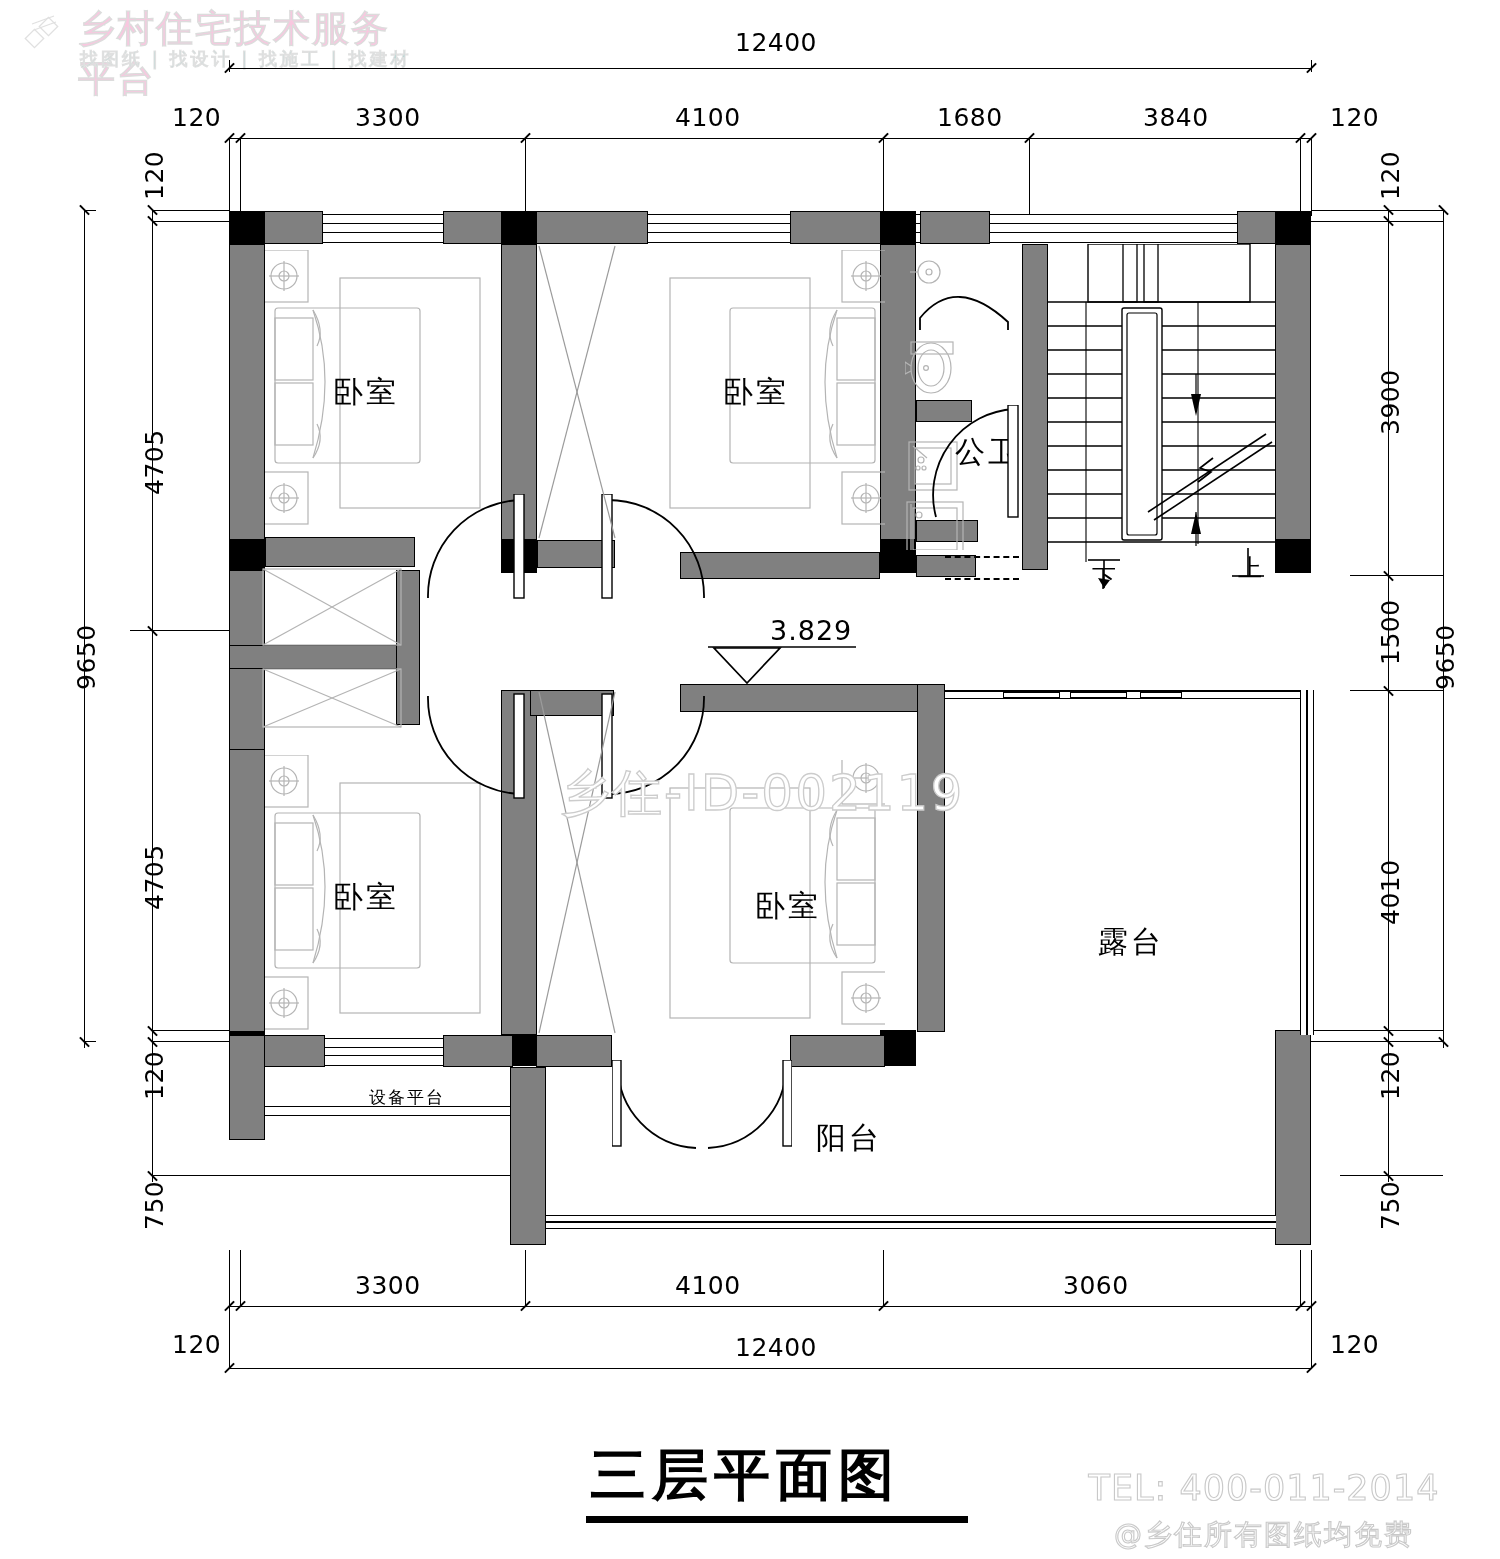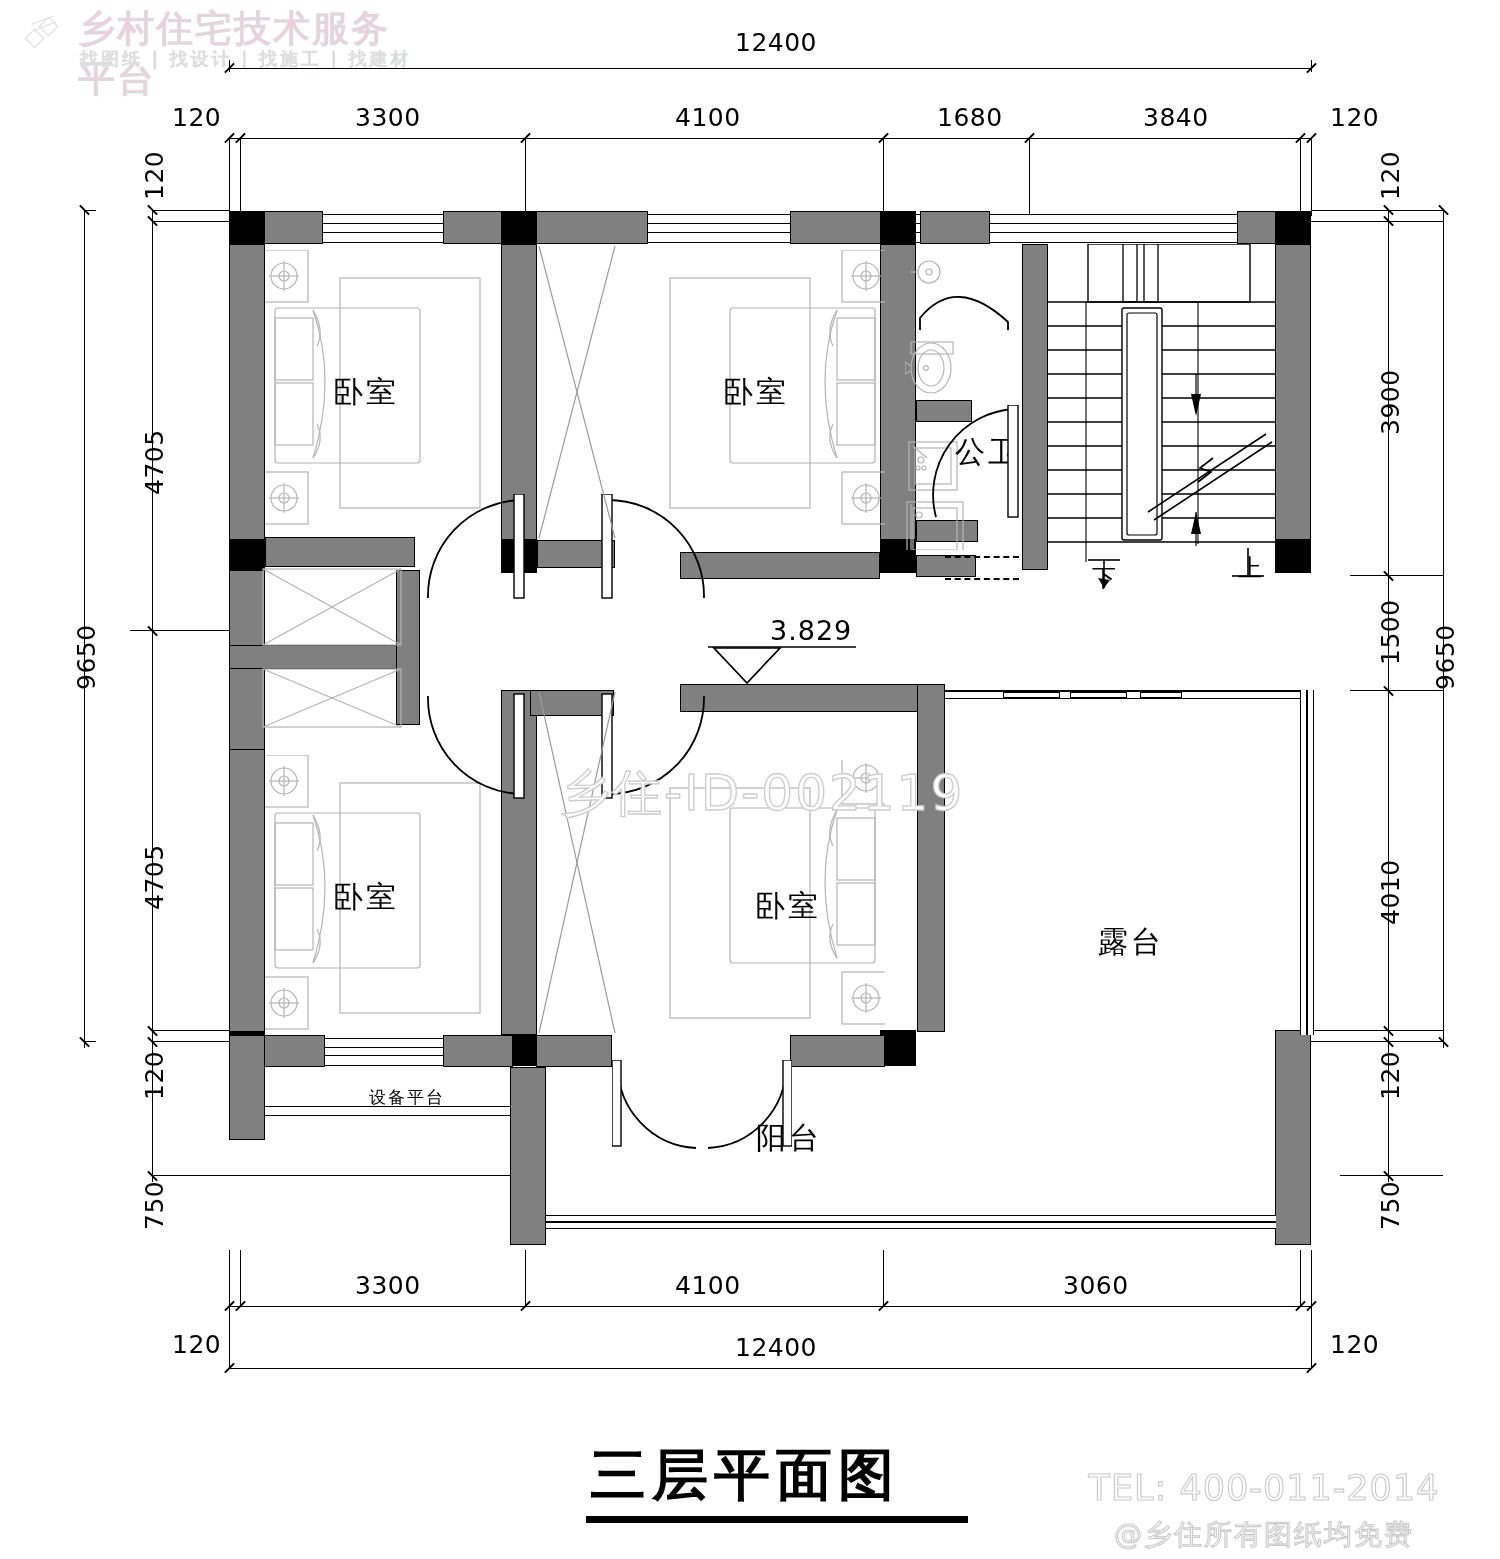--- a/index.html
+++ b/index.html
@@ -507,21 +507,21 @@
     <line x1="78" y1="2" x2="2" y2="343" stroke="#9b9b9b" stroke-width="1.2"></line>
   </svg>
 
   <div id="elevtxt">3.829</div>
   <svg class="abs" style="left:708px;top:645px;width:150px;height:42px;">
     <line x1="0" y1="2" x2="148" y2="2" stroke="#000" stroke-width="1.7"></line>
     <polygon points="6,3 72,3 39,38" fill="none" stroke="#000" stroke-width="1.7"></polygon>
   </svg>
 
   <div class="roomlbl" style="left:1058px;top:922px;margin-left:40px;">露台</div>
-  <div class="roomlbl" style="left:756px;top:1118px;font-family:Liberation Mono, monospace;">阳台</div>
+  <div class="roomlbl" style="left:816px;top:1118px;font-family:Liberation Mono, monospace;">阳台</div>
   <div class="smalllbl" style="left:369px;top:1086px;">设备平台</div>
 
 </div>
 
 <div id="idwm" class="abs">乡住-ID-002119</div>
 
 <div id="title" class="abs">三层平面图</div>
 <div id="titlerule" class="abs"></div>
 
 <div id="tel" class="fwm">TEL: 400-011-2014</div>

